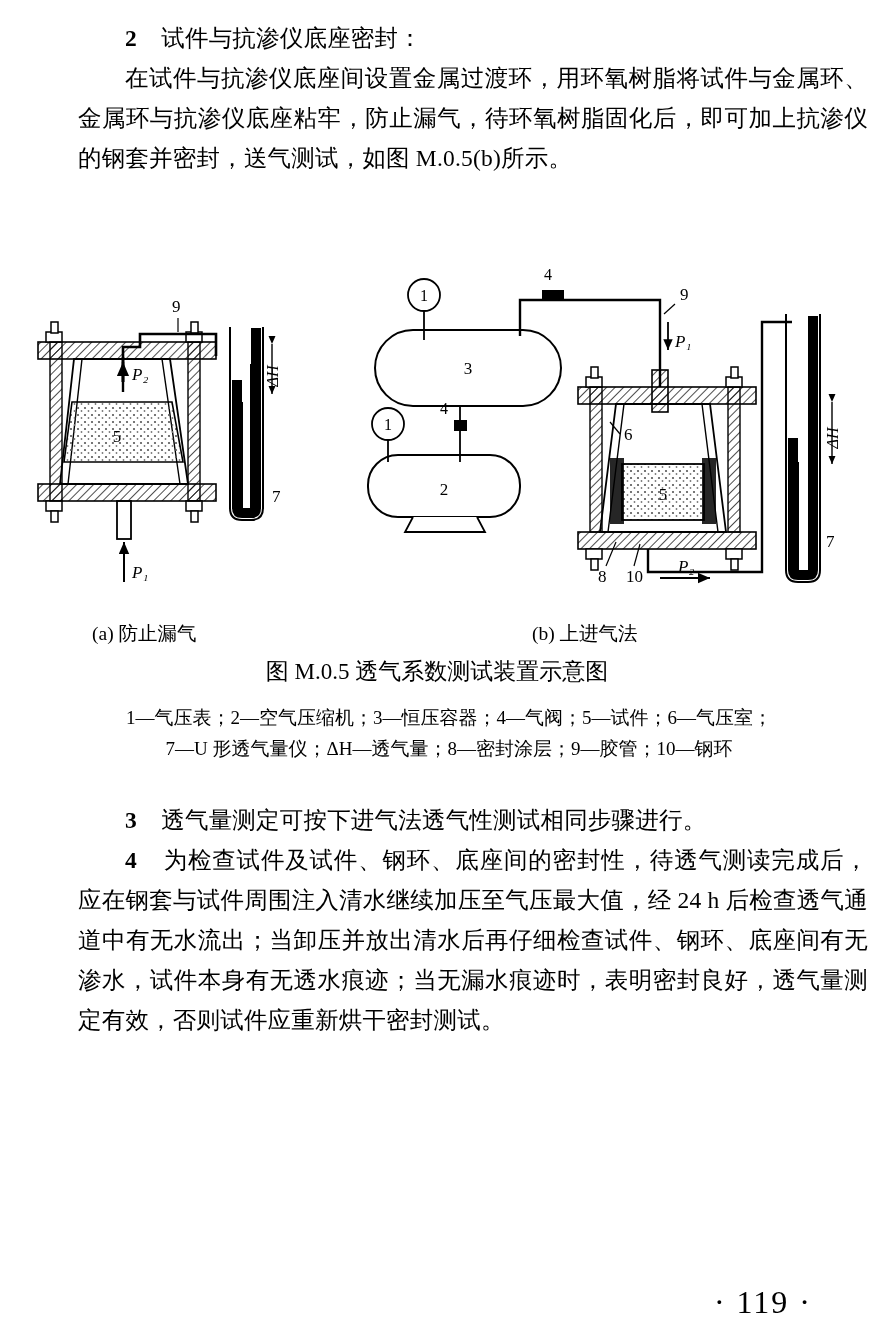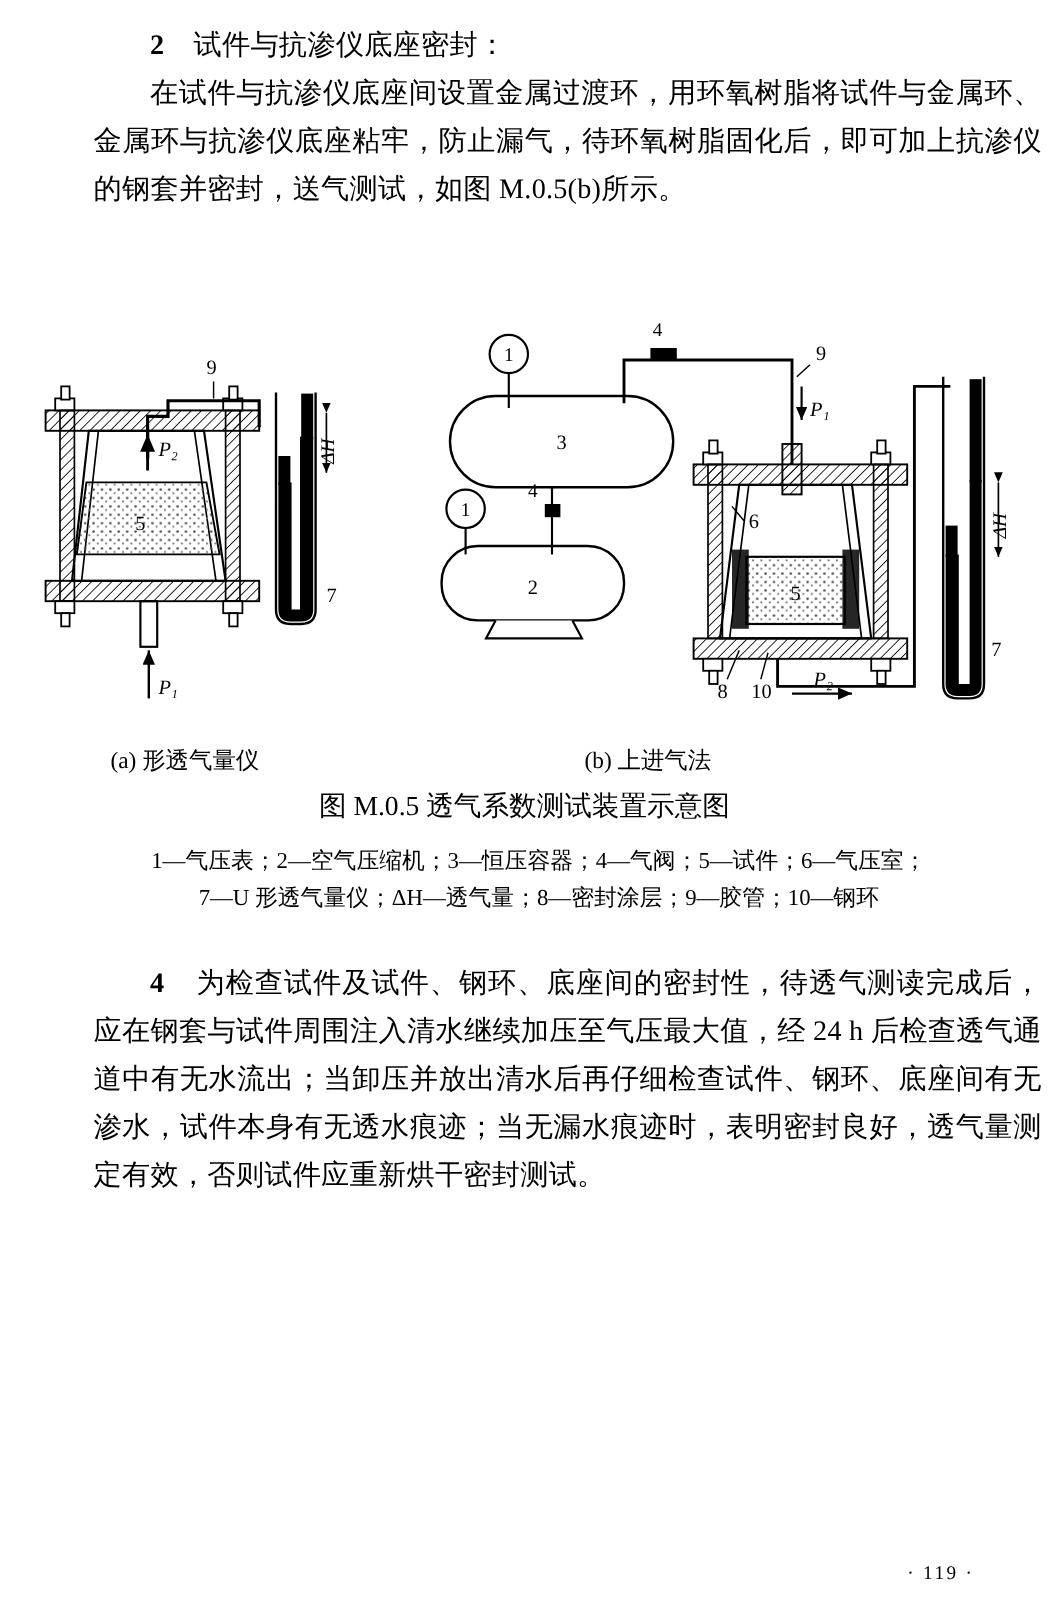--- a/index.html
+++ b/index.html
@@ -60,27 +60,27 @@
     font-size: 19px;
     line-height: 31px;
   }
   #legend-block { top: 702px; margin-left: 12px; }
 
   .subcap {
     position: absolute;
     font-size: 19.5px;
   }
   #subcap-a { left: 92px; top: 620px; }
-  #subcap-b { left: 487px; top: 620px; }
+  #subcap-b { left: 532px; top: 620px; }
 
   .footer {
     position: absolute;
     bottom: 22px;
     right: 62px;
-    font-size: 16px;
+    font-size: 32px;
     letter-spacing: 2px;
   }
 </style>
 </head>
 <body>
 
 <div class="page">
 
   <div class="block-text" id="top-section">
     <div class="para indent">
@@ -229,31 +229,34 @@
           <rect x="768" y="186" width="10" height="26" fill="#000"></rect>
           <rect x="788" y="64" width="10" height="86" fill="#000"></rect>
         </g>
         <line x1="812" y1="150" x2="812" y2="212" stroke="#000" stroke-width="1.4" marker-start="url(#arrowS)" marker-end="url(#arrowS)"></line>
         <text x="818" y="186" font-size="16" font-style="italic" font-family="'Liberation Serif',serif" transform="rotate(-90 818 186)" text-anchor="middle">ΔH</text>
         <text x="806" y="295" font-size="17" font-family="'Liberation Serif',serif">7</text>
       </g>
     </svg>
   </div>
 
-  <div class="subcap" id="subcap-a">(a) 形透气量仪</div>
+  <div class="subcap" id="subcap-a">(a) 防止漏气</div>
   <div class="subcap" id="subcap-b">(b) 上进气法</div>
 
   <div class="fig-caption" id="caption-main">图 M.0.5    透气系数测试装置示意图</div>
 
   <div class="legend" id="legend-block">
     <div>1—气压表；2—空气压缩机；3—恒压容器；4—气阀；5—试件；6—气压室；</div>
     <div>7—U 形透气量仪；ΔH—透气量；8—密封涂层；9—胶管；10—钢环</div>
   </div>
 
   <div class="block-text" id="mid-section">
     <div class="para indent">
+      <span class="bold-num">3</span>&nbsp;&nbsp;&nbsp;&nbsp;<span>透气量测定可按下进气法透气性测试相同步骤进行。</span>
+    </div>
+    <div class="para indent">
       <span class="bold-num">4</span>&nbsp;&nbsp;&nbsp;&nbsp;<span>为检查试件及试件、钢环、底座间的密封性，待透气测读完成后，应在钢套与试件周围注入清水继续加压至气压最大值，经 24 h 后检查透气通道中有无水流出；当卸压并放出清水后再仔细检查试件、钢环、底座间有无渗水，试件本身有无透水痕迹；当无漏水痕迹时，表明密封良好，透气量测定有效，否则试件应重新烘干密封测试。</span>
     </div>
   </div>
 
   <div class="footer">· 119 ·</div>
 
 </div>
 
 </body></html>

